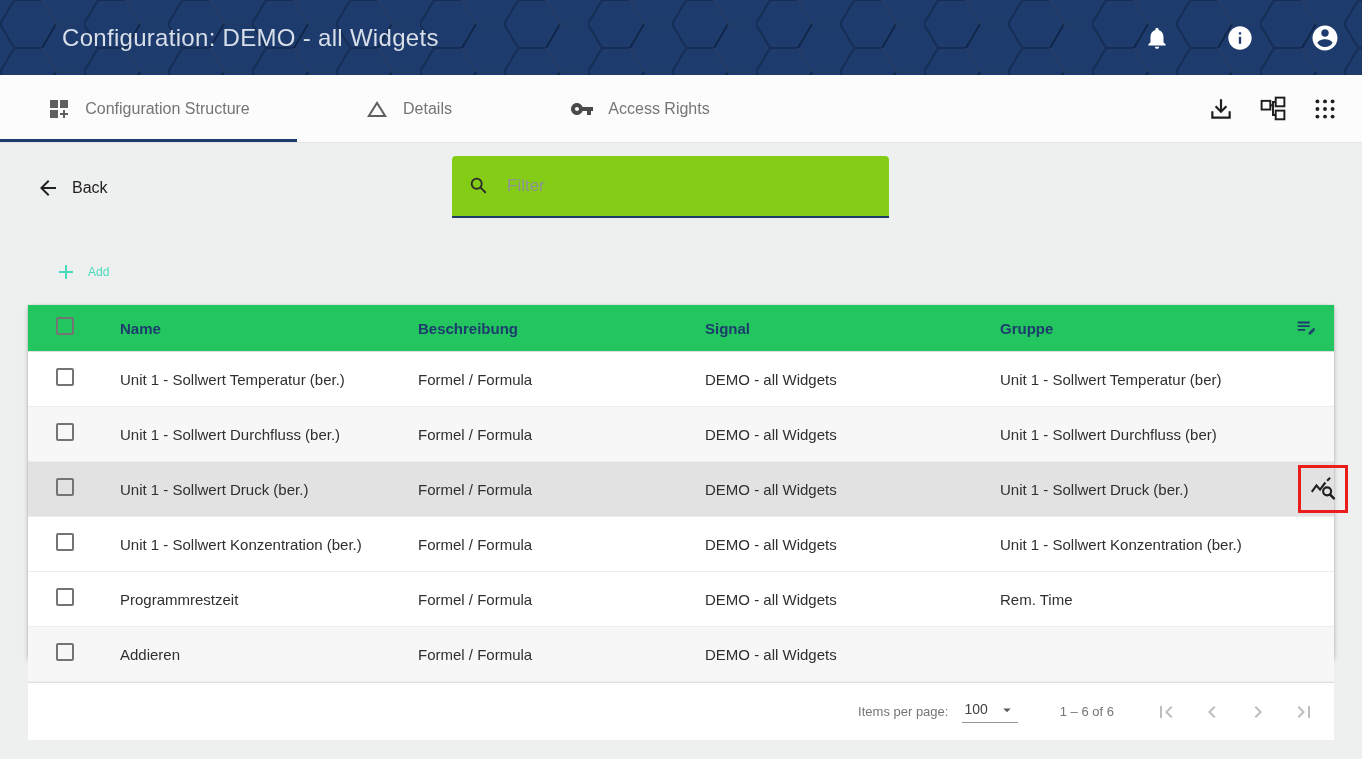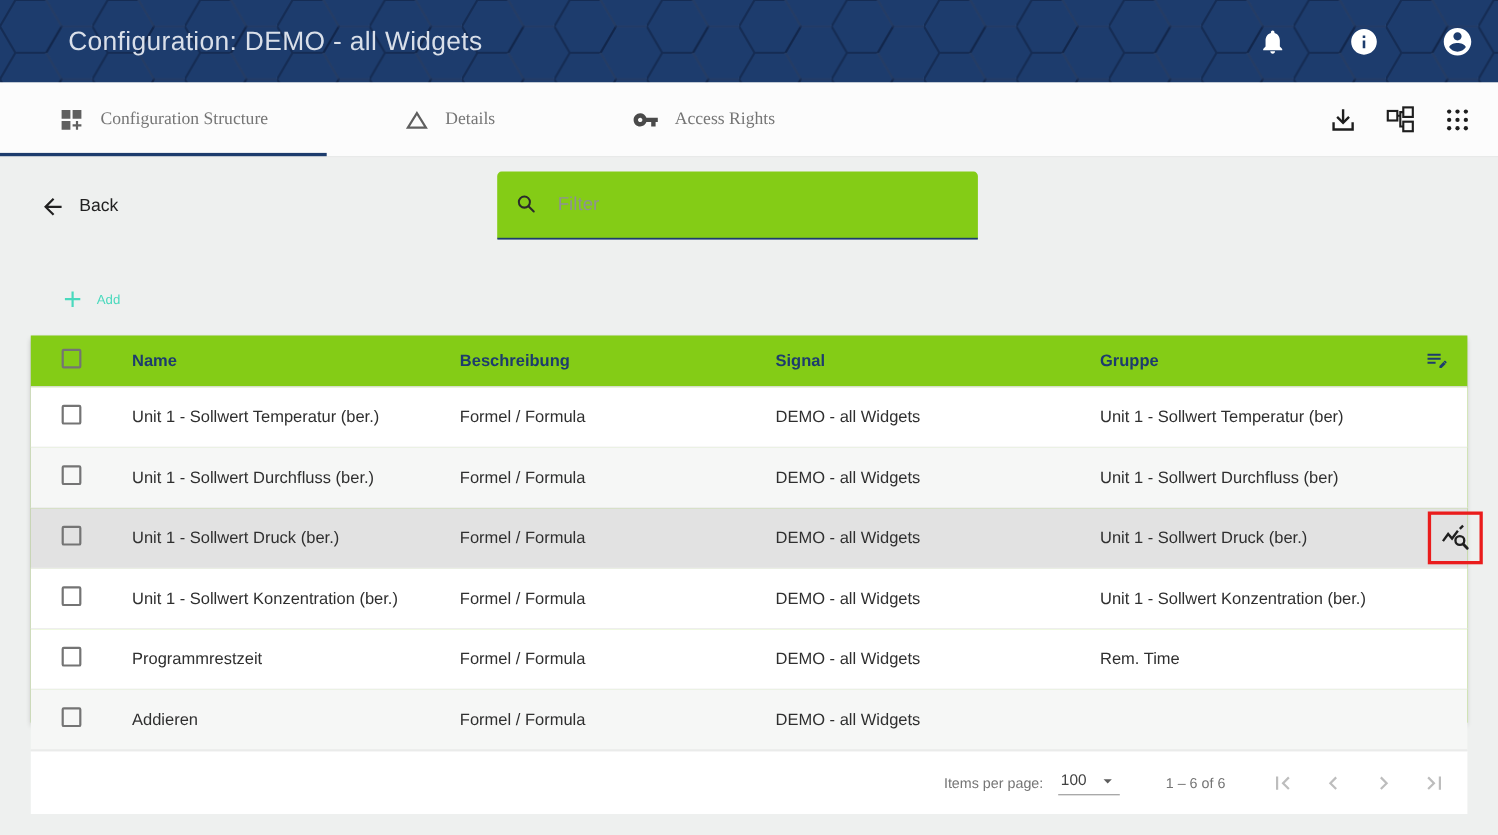--- a/index.html
+++ b/index.html
@@ -27,21 +27,21 @@
     display:flex; align-items:center; gap:56px;
   }
   .icon-btn { background:none; border:none; cursor:pointer; display:flex; align-items:center; justify-content:center; padding:0; }
 
   
   .tabbar {
     position:absolute; left:0; top:75px; width:100%; height:68px;
     background:#fcfcfc; border-bottom:1px solid #e3e5e4;
     display:flex; align-items:stretch;
   }
-  .tabs { display:flex; height:100%;font-family:Liberation Serif, serif; }
+  .tabs { display:flex; height:100%; }
   .tab {
     display:flex; align-items:center; justify-content:center; gap:14px;
     color:#757575; font-size:16px; cursor:pointer; position:relative;
   }
   .tab-1 { width:297px; }
   .tab-2 { width:223px; }
   .tab-3 { width:240px; }
   .tab.active::after {
     content:""; position:absolute; left:0; right:0; bottom:0; height:3px;
     background: var(--header-bg, #1d3c6d);
@@ -77,21 +77,21 @@
   .add-btn {
     position:absolute; left:54px; top:112px; height:34px;
     display:flex; align-items:center; gap:10px;
     background:none; border:none; cursor:pointer;
     font-size:12px; color: var(--accent-teal, #4ad9bd); font-family:inherit;
   }
 
   
   .card {
     position:absolute; left:28px; top:162px; width:1306px; height:352px;
-    background:#84cc16;
+    background:#22c55e;
     box-shadow: 0 3px 5px rgba(0,0,0,.22), 0 0 2px rgba(0,0,0,.14);
   }
   .t-row {
     display:grid;
     grid-template-columns: 92px 298px 287px 295px 1fr 56px;
     align-items:center;
   }
   .t-head { height:47px; border-bottom:1px solid #e0e0e0; }
   .t-head .hcell {
     font-size:15px; font-weight:700; color: var(--table-header-text, #1d3c6d);

